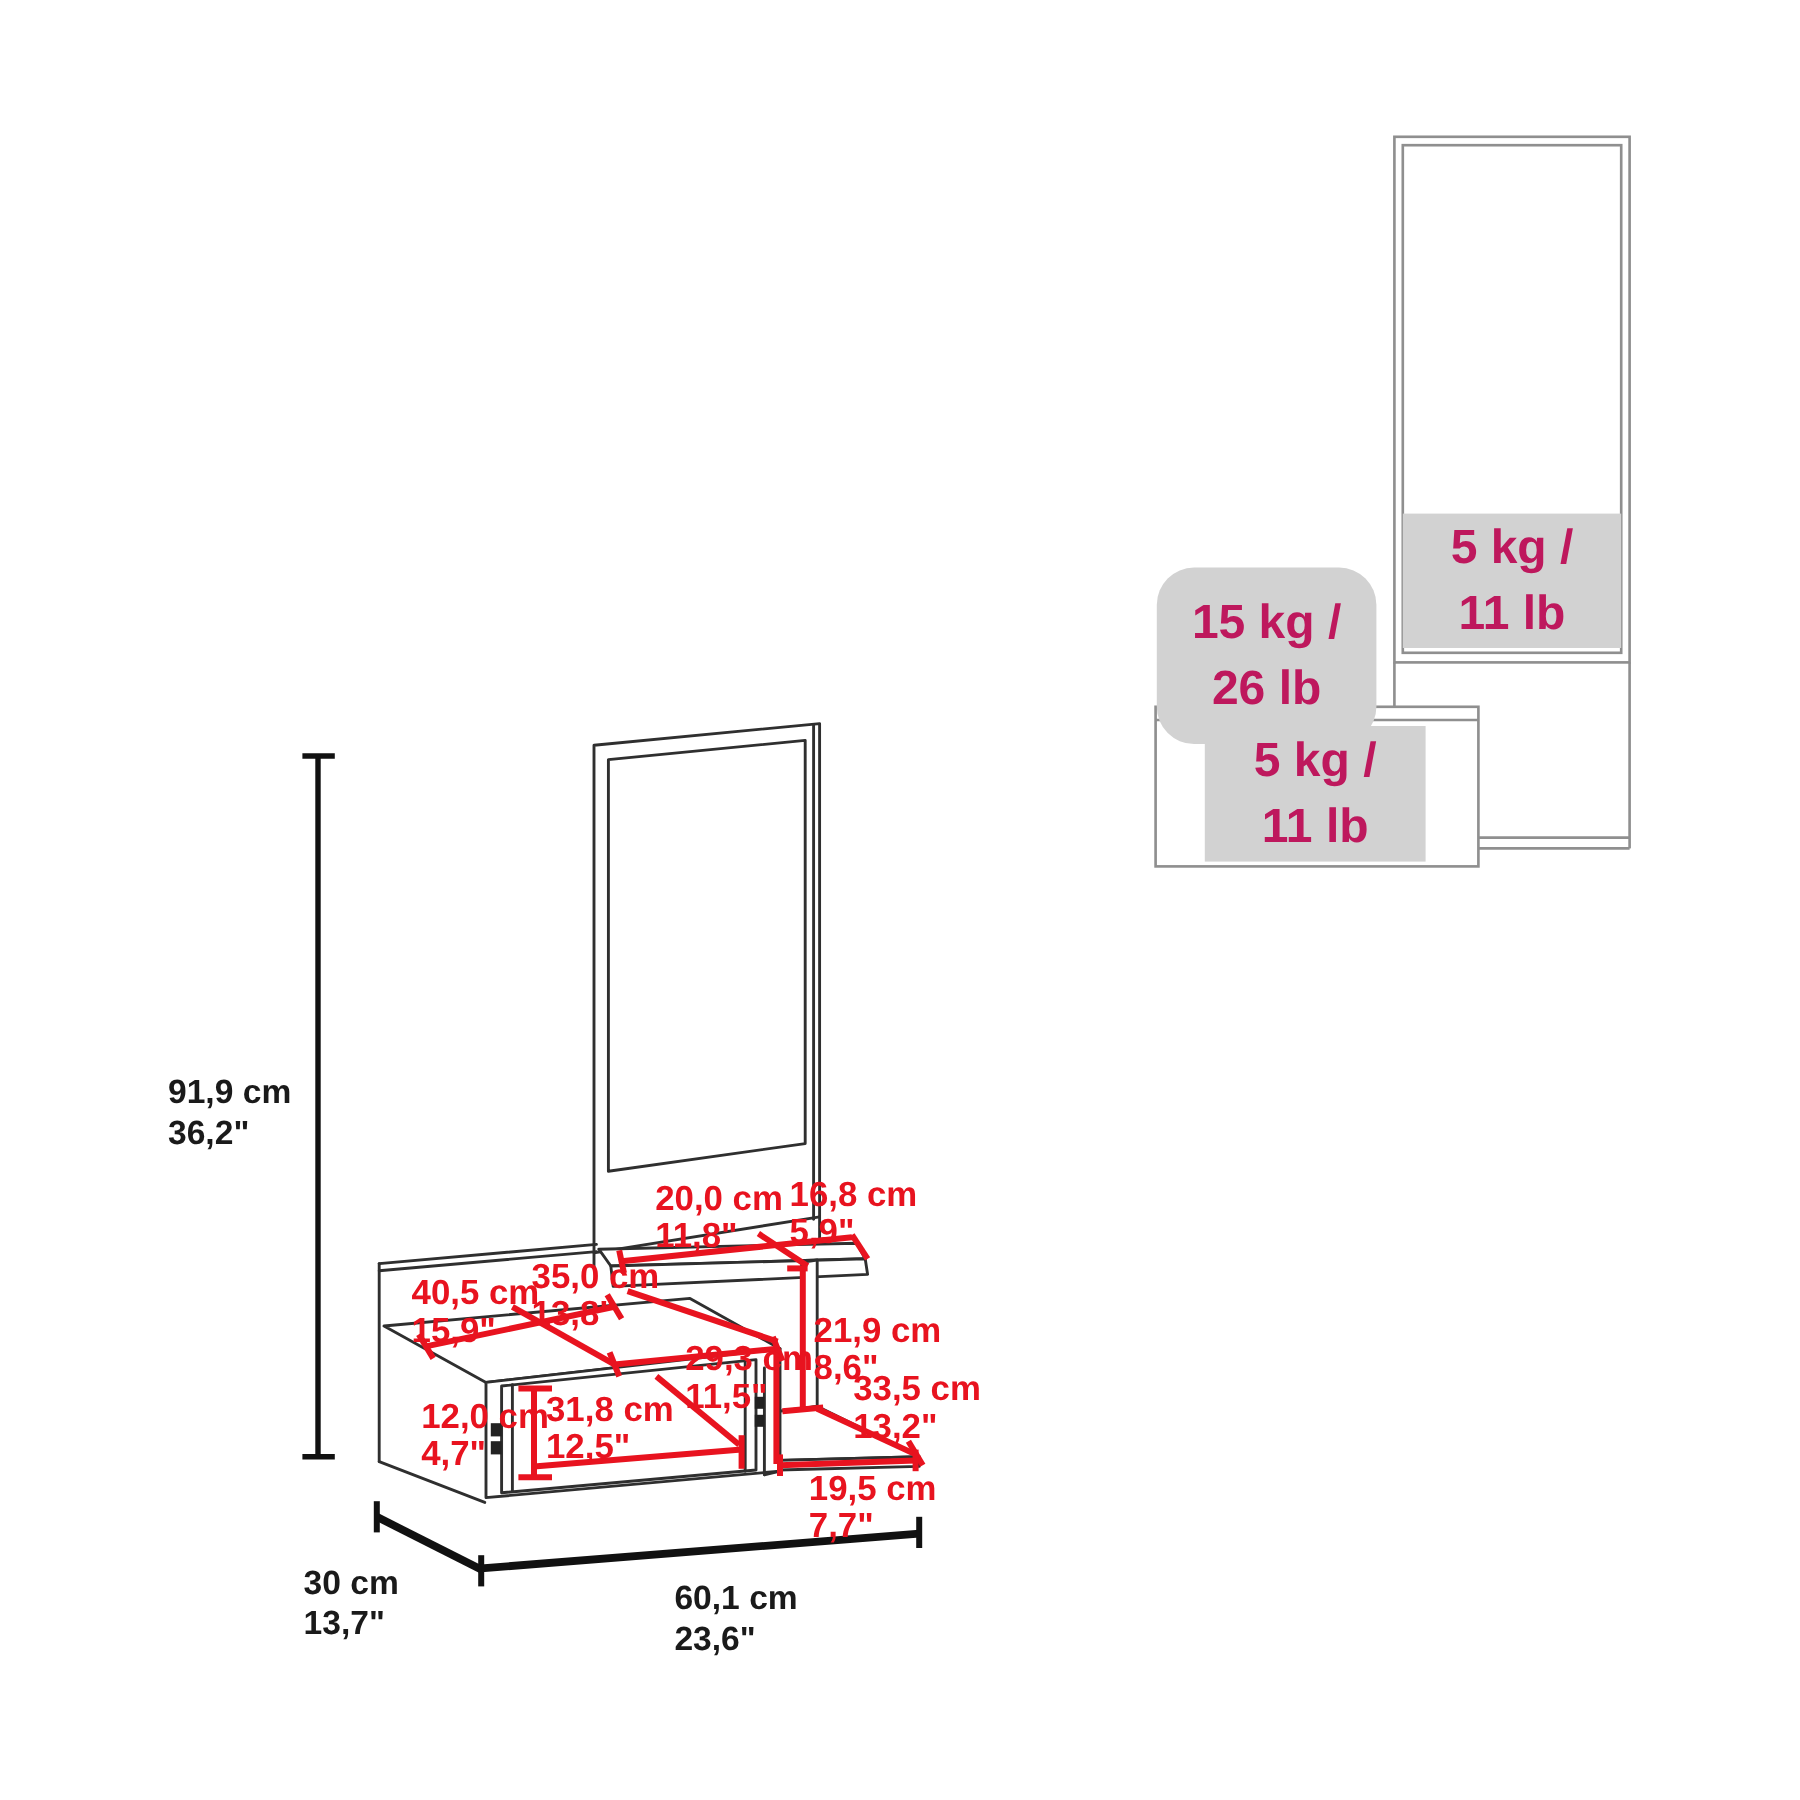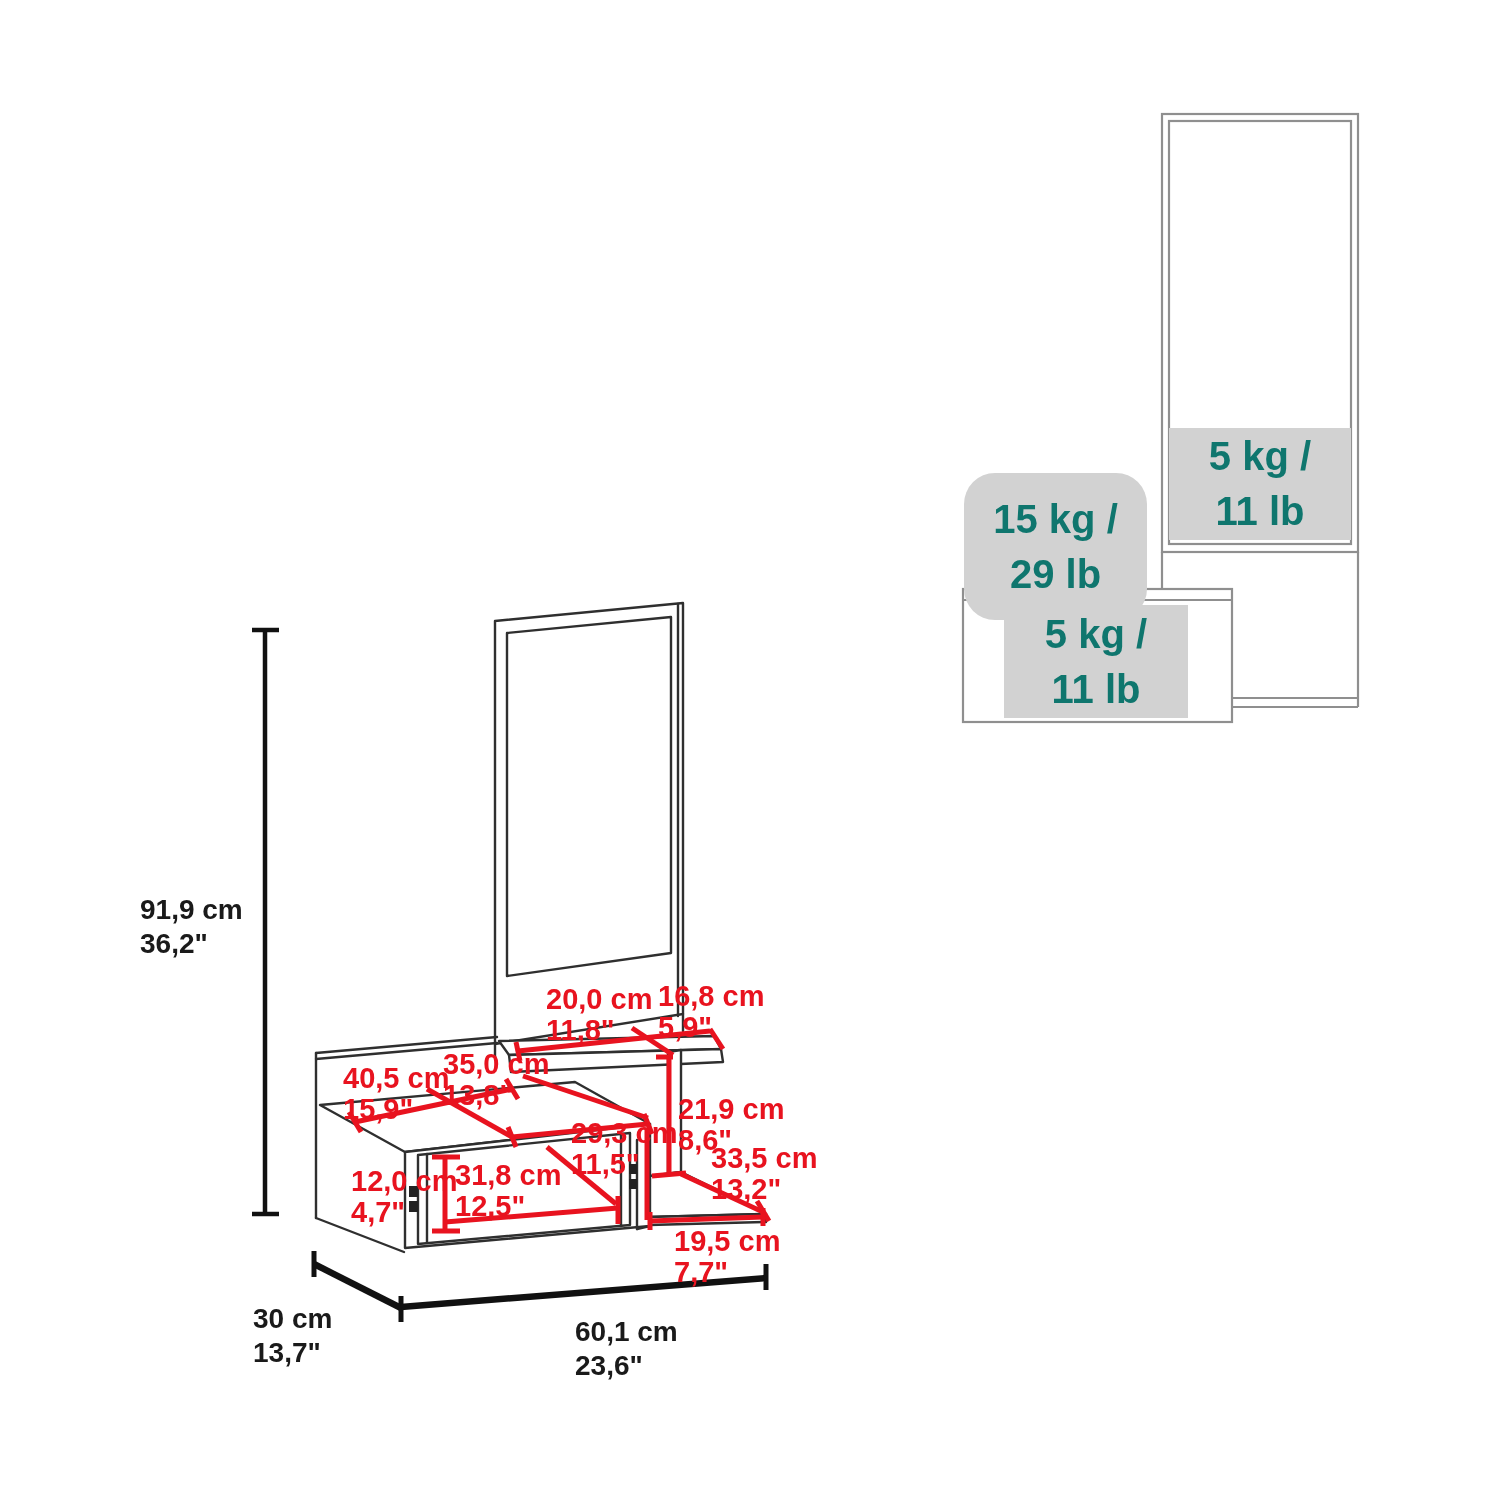--- a/index.html
+++ b/index.html
@@ -19,21 +19,21 @@
   .blk{stroke:#111111;fill:none;}
   .gry{stroke:var(--line-gray);stroke-width:2.2;fill:#ffffff;}
   .gryln{stroke:var(--line-gray);stroke-width:2.2;fill:none;}
   .hinge{fill:#222222;stroke:none;}
 
   .dim-label{position:absolute;white-space:nowrap;font-weight:600;}
   .dim-red{color:var(--red);font-size:29px;line-height:31px;}
   .dim-black{color:var(--text-black);font-size:28px;line-height:34px;}
 
   .cap-box{position:absolute;background:var(--cap-gray);display:flex;flex-direction:column;
-           align-items:center;justify-content:center;color:#0f766e;font-size:40px;
+           align-items:center;justify-content:center;color:#be185d;font-size:40px;
            line-height:55px;font-weight:600;text-align:center;}
 </style>
 </head>
 <body>
 
 <div class="canvas">
 
   <svg width="1500" height="1500" viewBox="0 0 1500 1500">
 
     <g>
@@ -144,36 +144,36 @@
       <path class="gryln" d="M963,600 L1232,600"></path>
     </g>
   </svg>
 
   <div class="cap-box" style="left:1169px;top:428px;width:182px;height:112px;">
     <span>5 kg /</span>
     <span>11 lb</span>
   </div>
   <div class="cap-box" style="left:964px;top:473px;width:183px;height:147px;border-radius:31px;">
     <span>15 kg /</span>
-    <span>29 lb</span>
+    <span>26 lb</span>
   </div>
   <div class="cap-box" style="left:1004px;top:605px;width:184px;height:113px;">
     <span>5 kg /</span>
     <span>11 lb</span>
   </div>
 
   <div class="dim-label dim-black" style="left:140px;top:893px;">
     <div>91,9 cm</div>
     <div>36,2"</div>
   </div>
   <div class="dim-label dim-black" style="left:253px;top:1302px;">
     <div>30 cm</div>
     <div>13,7"</div>
   </div>
-  <div class="dim-label dim-black" style="left:562px;top:1315px;margin-left:13px;">
+  <div class="dim-label dim-black" style="left:562px;top:1315px;">
     <div>60,1 cm</div>
     <div>23,6"</div>
   </div>
 
   <div class="dim-label dim-red" style="left:546px;top:984px;">
     <div>20,0 cm</div>
     <div>11,8"</div>
   </div>
   <div class="dim-label dim-red" style="left:658px;top:981px;">
     <div>16,8 cm</div>

